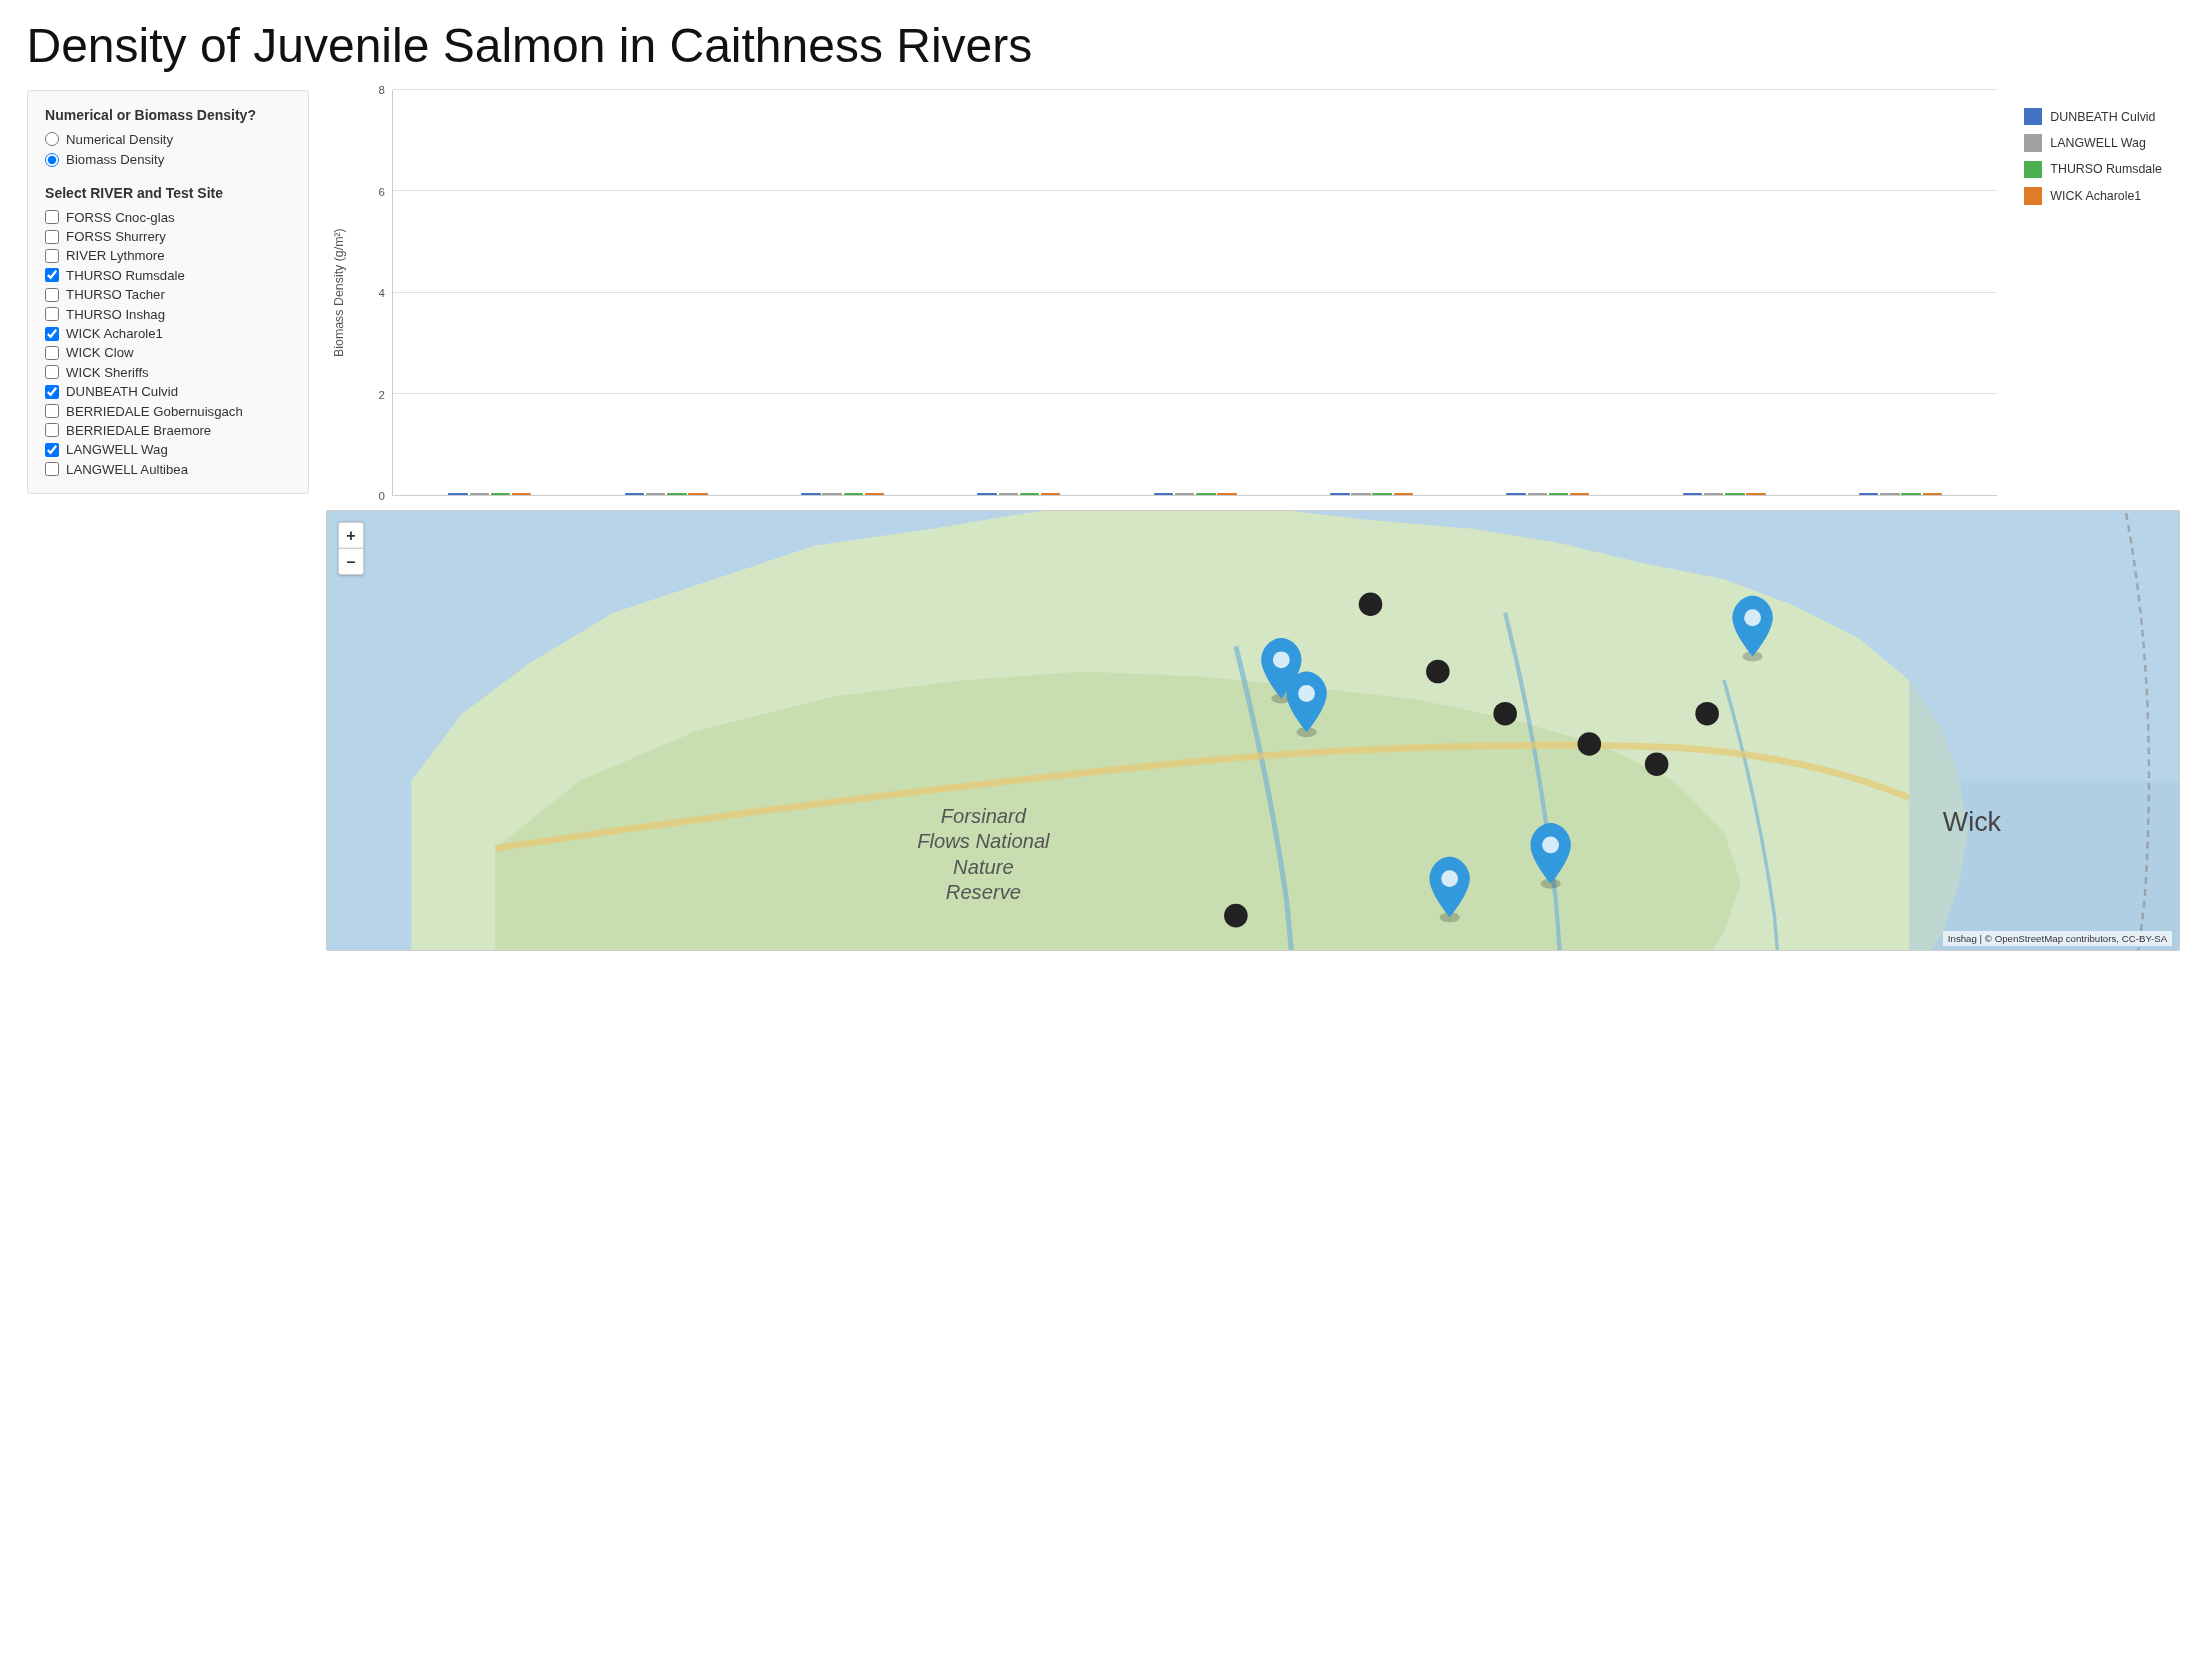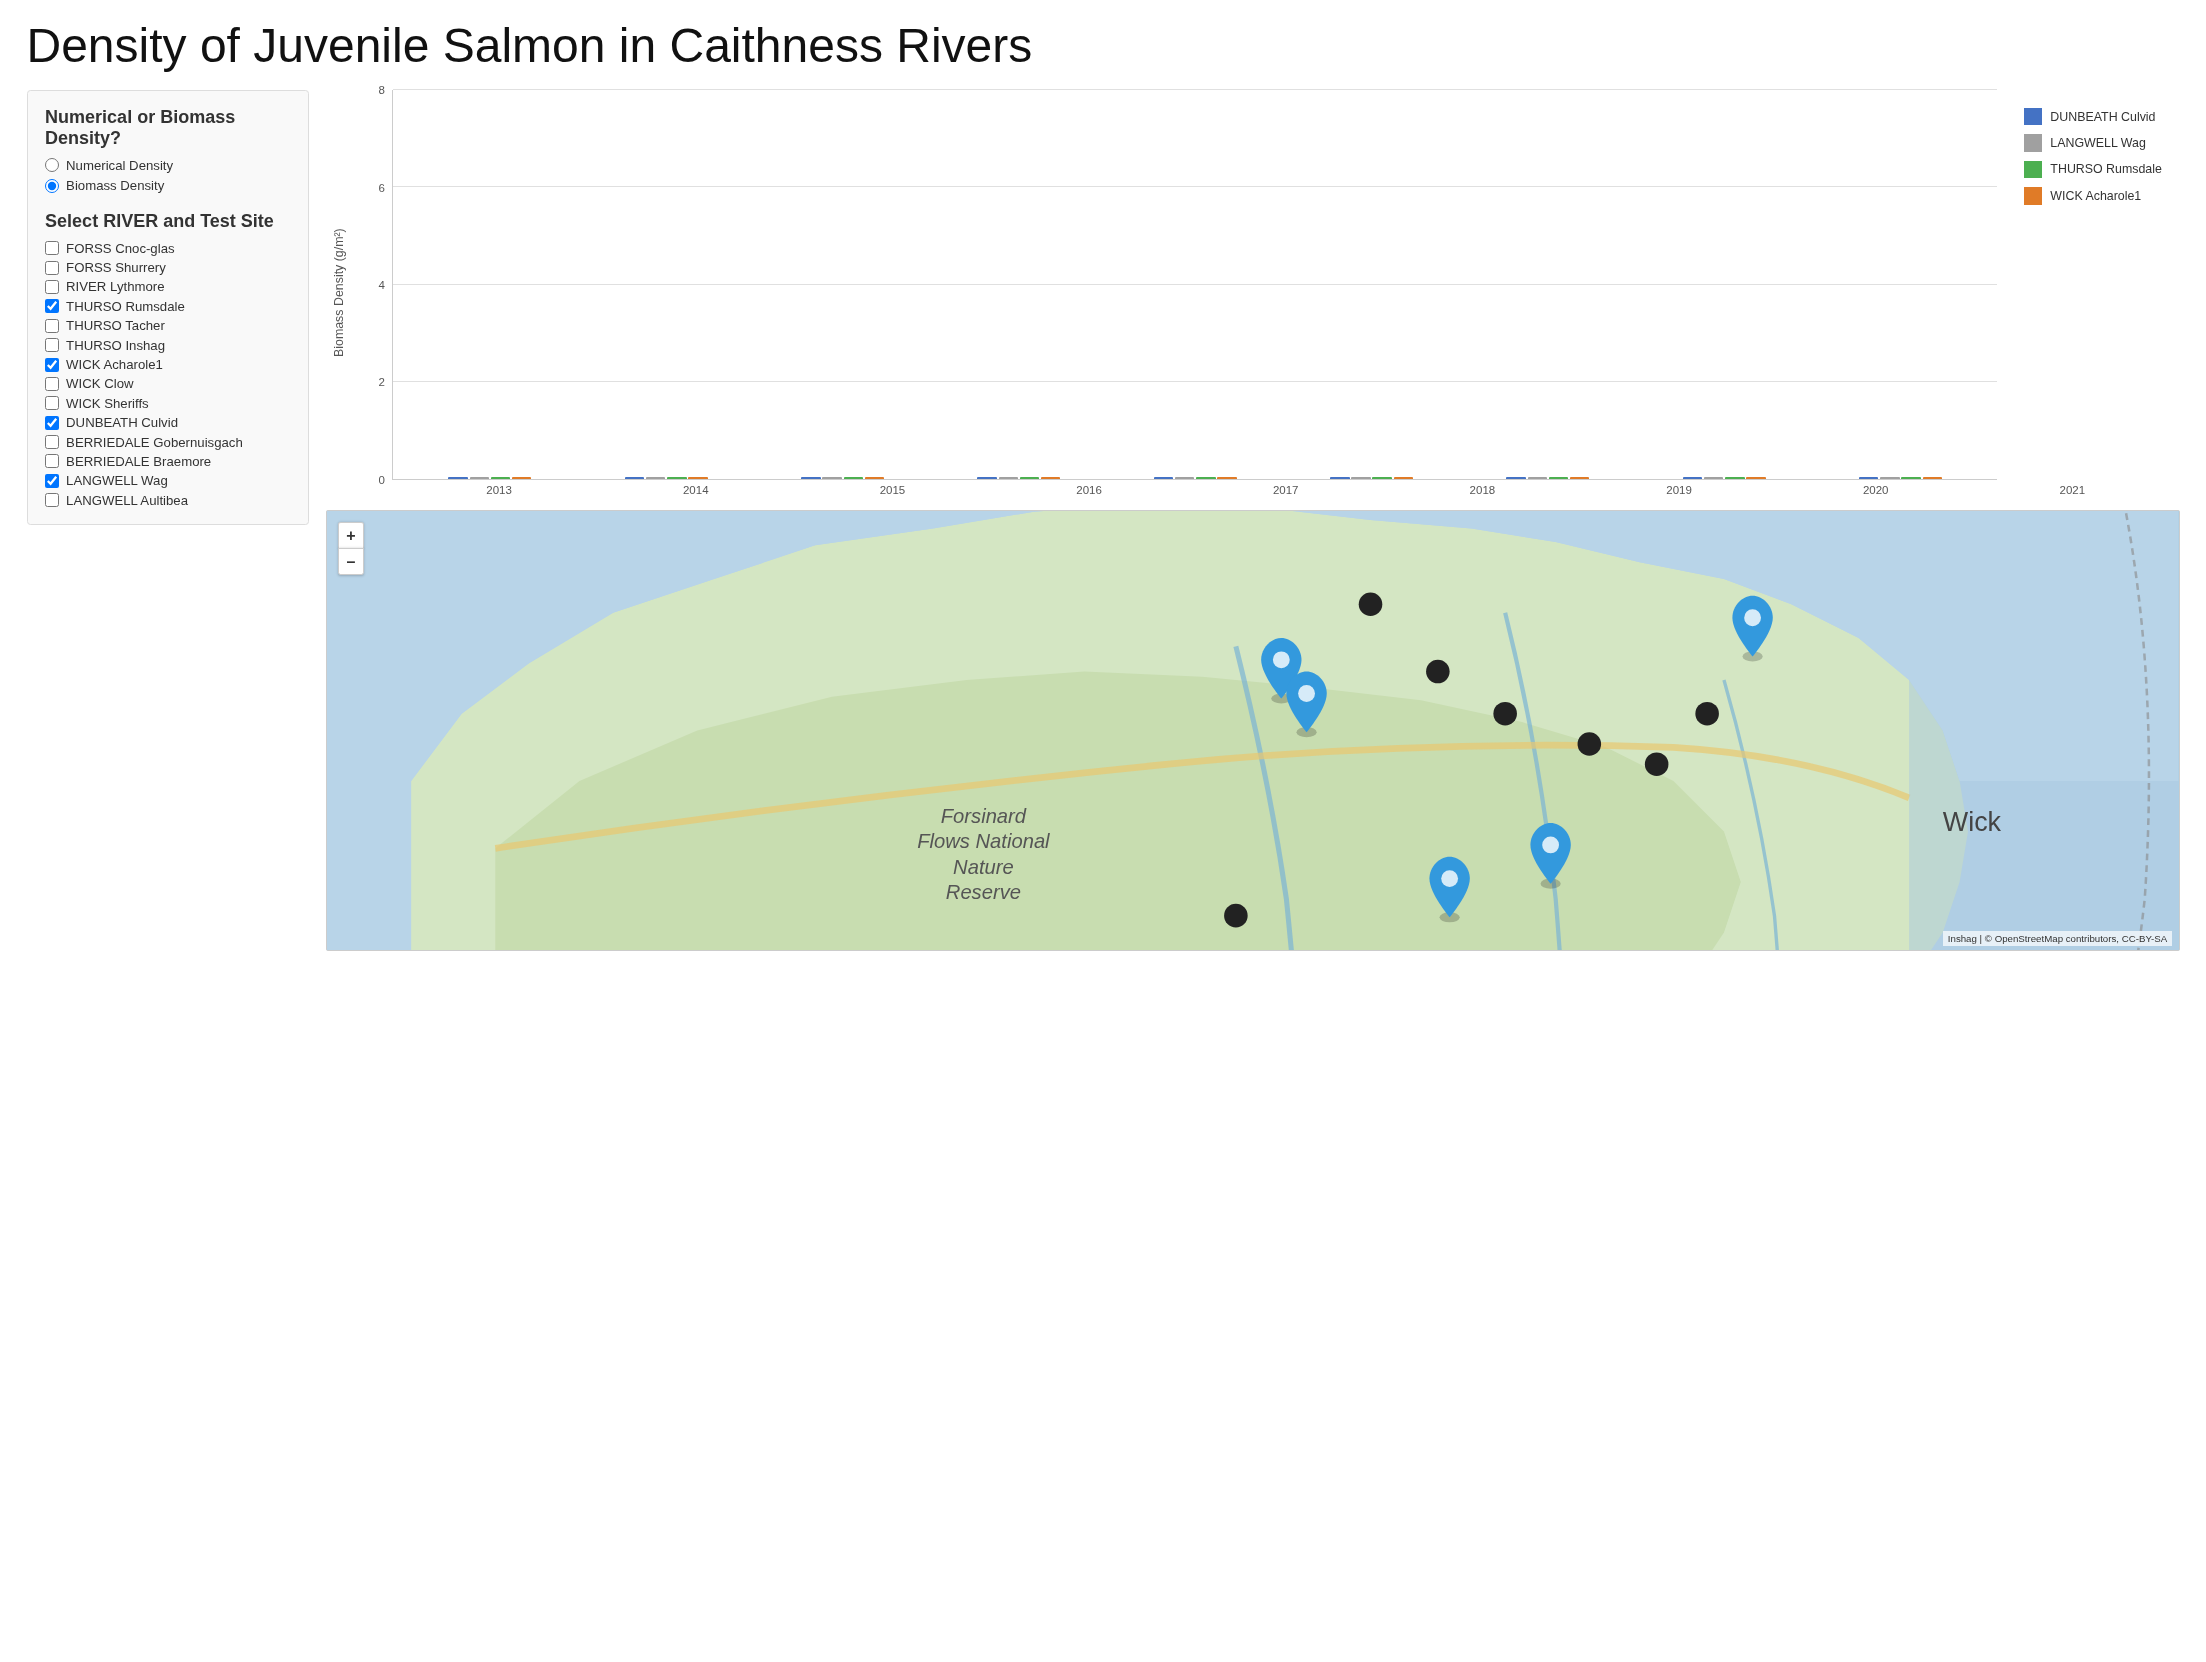--- a/index.html
+++ b/index.html
@@ -26,21 +26,21 @@
       flex-shrink: 0;
     }
     .controls-panel {
       border: 0.9px solid #ddd;
       background: #f9f9f9;
       padding: 16px 17.6px;
       border-radius: 3.5px;
     }
     .controls-panel .section-title {
       font-weight: bold;
-      font-size: 18px;
+      font-size: 14px;
       margin-bottom: 8.8px;
       color: #333;
     }
     .radio-group {
       margin-bottom: 17.6px;
     }
     .radio-item {
       display: flex;
       align-items: center;
       gap: 7px;
@@ -435,31 +435,20 @@
                   <div class="legend-color" style="background-color: rgb(76, 175, 80);"></div>
                   <span>THURSO Rumsdale</span>
                 </div>
                 <div class="legend-item">
                   <div class="legend-color" style="background-color: rgb(224, 123, 39);"></div>
                   <span>WICK Acharole1</span>
                 </div>
               </div>
           </div>
 
-          <div class="x-axis" id="x-axis">
-              <div class="x-label">2013</div>
-              <div class="x-label">2014</div>
-              <div class="x-label">2015</div>
-              <div class="x-label">2016</div>
-              <div class="x-label">2017</div>
-              <div class="x-label">2018</div>
-              <div class="x-label">2019</div>
-              <div class="x-label">2020</div>
-              <div class="x-label">2021</div>
-            </div>
         </div>
       </div>
     </div>
 
     <div class="map-container">
 
       <svg class="map-svg" viewBox="0 0 1100 500" preserveAspectRatio="xMidYMid slice">
 
         <rect width="1100" height="500" fill="#b8d4e8"></rect>
 

